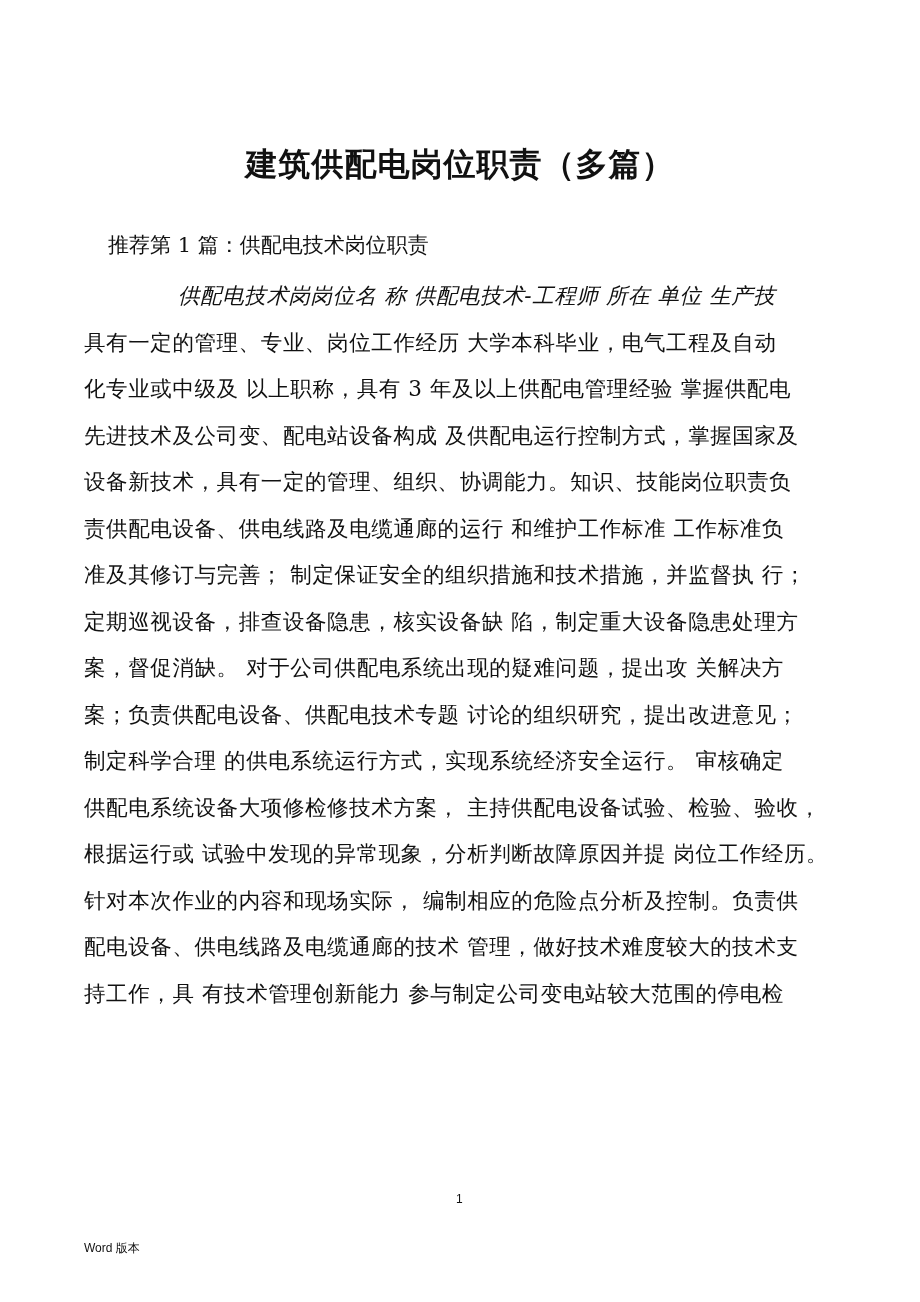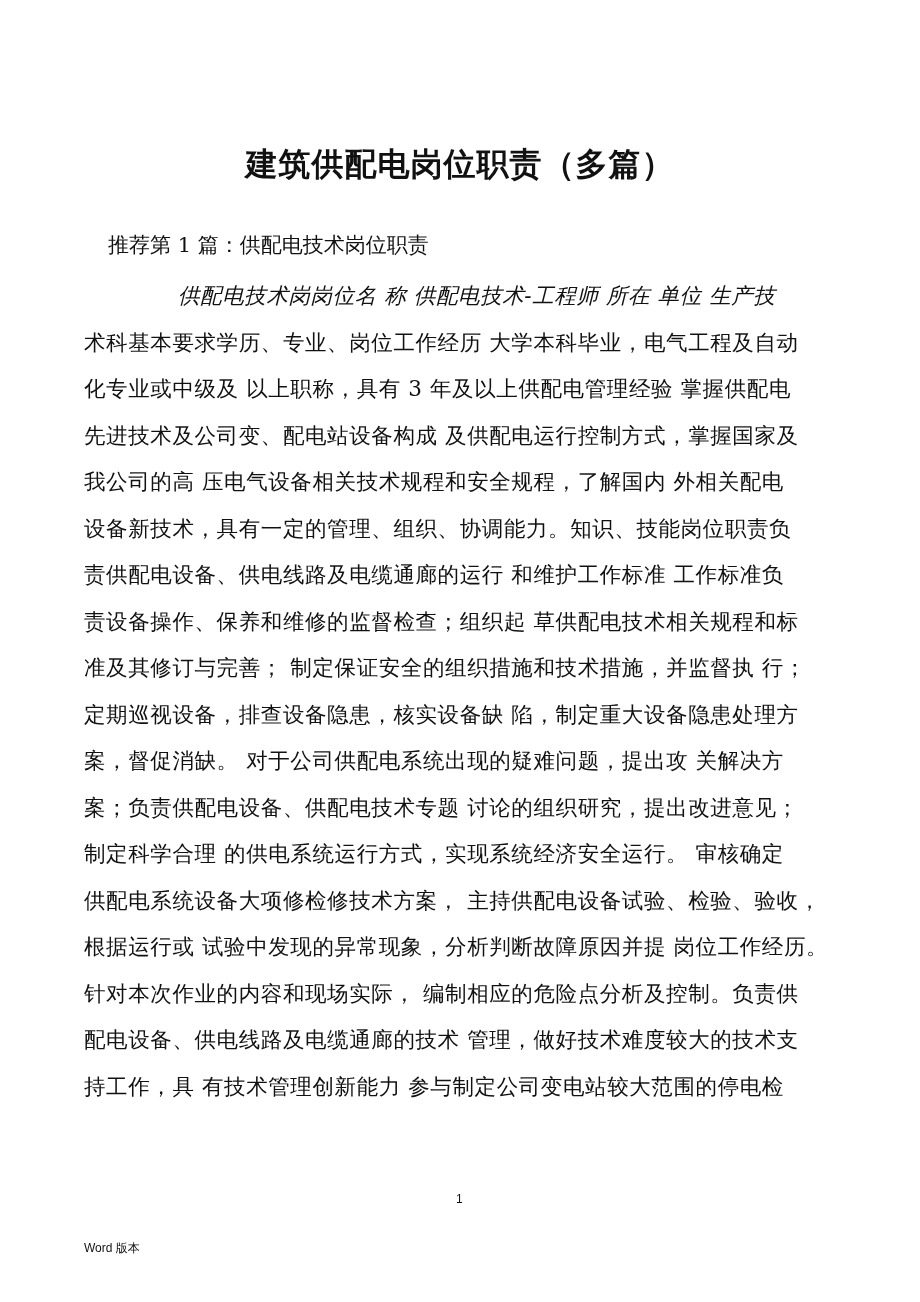--- a/index.html
+++ b/index.html
@@ -15,27 +15,25 @@
 </style>
 </head>
 <body>
 
 <div class="page">
   <div class="title">建筑供配电岗位职责（多篇）</div>
   <div class="subtitle">推荐第 1 篇：供配电技术岗位职责</div>
 
   <div class="body-lines">
     <div class="line indent">供配电技术岗岗位名  称  供配电技术-工程师  所在  单位  生产技</div>
-    <div class="line">术科基本要求学历、专业、岗位工作经历  大学本科毕业，电气工程及自动</div>
+    <div class="line">具有一定的管理、专业、岗位工作经历  大学本科毕业，电气工程及自动</div>
     <div class="line">化专业或中级及  以上职称，具有  3  年及以上供配电管理经验  掌握供配电</div>
     <div class="line">先进技术及公司变、配电站设备构成  及供配电运行控制方式，掌握国家及</div>
-    <div class="line">我公司的高  压电气设备相关技术规程和安全规程，了解国内  外相关配电</div>
     <div class="line">设备新技术，具有一定的管理、组织、协调能力。知识、技能岗位职责负</div>
     <div class="line">责供配电设备、供电线路及电缆通廊的运行  和维护工作标准  工作标准负</div>
-    <div class="line">责设备操作、保养和维修的监督检查；组织起  草供配电技术相关规程和标</div>
     <div class="line">准及其修订与完善；  制定保证安全的组织措施和技术措施，并监督执  行；</div>
     <div class="line">定期巡视设备，排查设备隐患，核实设备缺  陷，制定重大设备隐患处理方</div>
     <div class="line">案，督促消缺。  对于公司供配电系统出现的疑难问题，提出攻  关解决方</div>
     <div class="line">案；负责供配电设备、供配电技术专题  讨论的组织研究，提出改进意见；</div>
     <div class="line">制定科学合理  的供电系统运行方式，实现系统经济安全运行。  审核确定</div>
     <div class="line">供配电系统设备大项修检修技术方案，  主持供配电设备试验、检验、验收，</div>
     <div class="line">根据运行或  试验中发现的异常现象，分析判断故障原因并提  岗位工作经历。</div>
     <div class="line">针对本次作业的内容和现场实际，  编制相应的危险点分析及控制。负责供</div>
     <div class="line">配电设备、供电线路及电缆通廊的技术  管理，做好技术难度较大的技术支</div>
     <div class="line">持工作，具  有技术管理创新能力  参与制定公司变电站较大范围的停电检</div>

